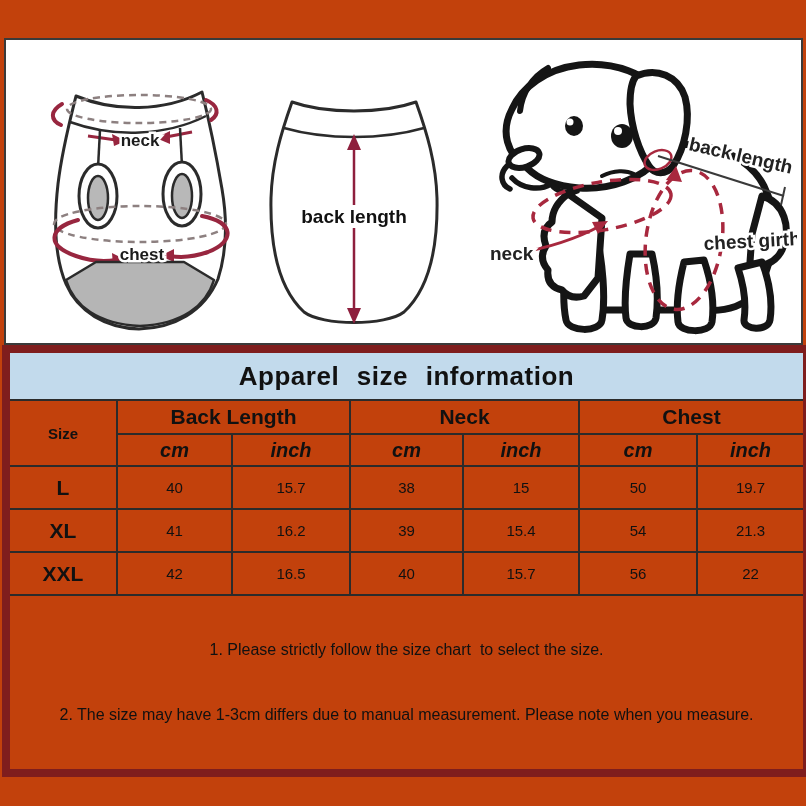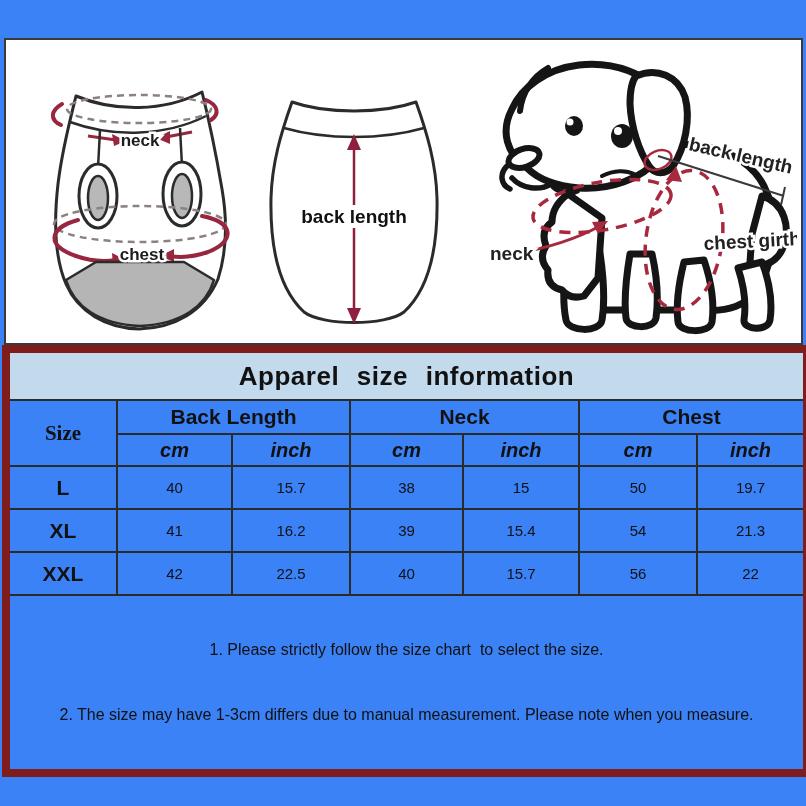--- a/index.html
+++ b/index.html
@@ -1,17 +1,17 @@
 <!DOCTYPE html>
 <html><head>
 <meta charset="utf-8">
 <style>
   html,body{margin:0;padding:0;background:#ffffff;}
   body{width:806px;height:806px;font-family:"Liberation Sans",sans-serif;position:relative;overflow:hidden;}
-  .page{position:absolute;inset:0;background:#3b82f6;}
+  .page{position:absolute;inset:0;background:#c2410c;}
 
   
   .illustration-panel{
     position:absolute;left:4px;top:38px;width:795px;height:303px;
     border:2px solid #3a3a3a;background:#fff;
   }
   .illustration-panel svg{position:absolute;}
   svg text{font-family:"Liberation Sans",sans-serif;}
 
   
@@ -22,21 +22,21 @@
   }
   table.size-table td{
     border:2px solid #2b2b2b;text-align:center;vertical-align:middle;
     color:#111;padding:0;
   }
   td.title-cell{
     background:#c2daec;height:46px;font-size:26px;font-weight:bold;
     color:#0d1320;word-spacing:10px;letter-spacing:0.5px;
   }
   td.group-head{height:32px;font-size:21px;font-weight:bold;}
-  td.size-head{font-size:21px;font-weight:bold;font-family:Liberation Serif, serif;}
+  td.size-head{font-size:15px;font-weight:bold;}
   td.unit-head{height:30px;font-size:20px;font-weight:bold;font-style:italic;}
   td.size-label{font-size:21px;font-weight:bold;}
   td.num{font-size:15px;font-weight:normal;color:#1a1a1a;}
   tr.data-row td{height:41px;}
   td.notes-cell{
     height:54px;text-align:left;vertical-align:top;
     font-size:16px;font-weight:normal;line-height:1.35;
     padding:3px 6px;white-space:pre-wrap;
   }
 </style>
@@ -184,21 +184,21 @@
         <td class="num">41</td>
         <td class="num">16.2</td>
         <td class="num">39</td>
         <td class="num">15.4</td>
         <td class="num">54</td>
         <td class="num">21.3</td>
       </tr>
       <tr class="data-row">
         <td class="size-label">XXL</td>
         <td class="num">42</td>
-        <td class="num">22.5</td>
+        <td class="num">16.5</td>
         <td class="num">40</td>
         <td class="num">15.7</td>
         <td class="num">56</td>
         <td class="num">22</td>
       </tr>
       <tr>
         <td class="notes-cell" colspan="7">
           <div>1. Please strictly follow the size chart  to select the size.</div>
           <div>2. The size may have 1-3cm differs due to manual measurement. Please note when you measure.</div>
         </td>

